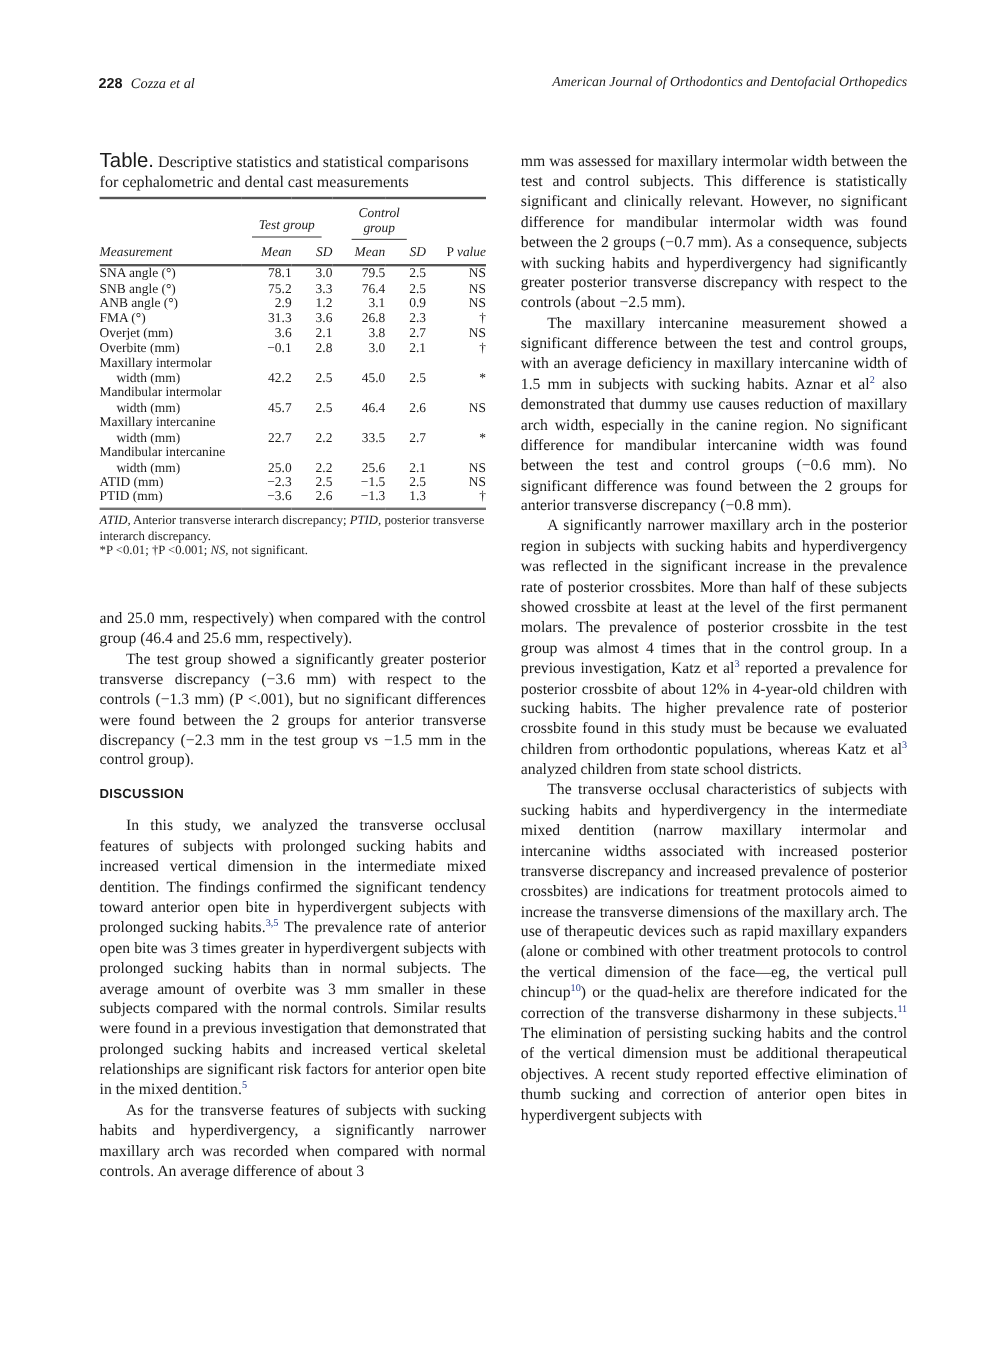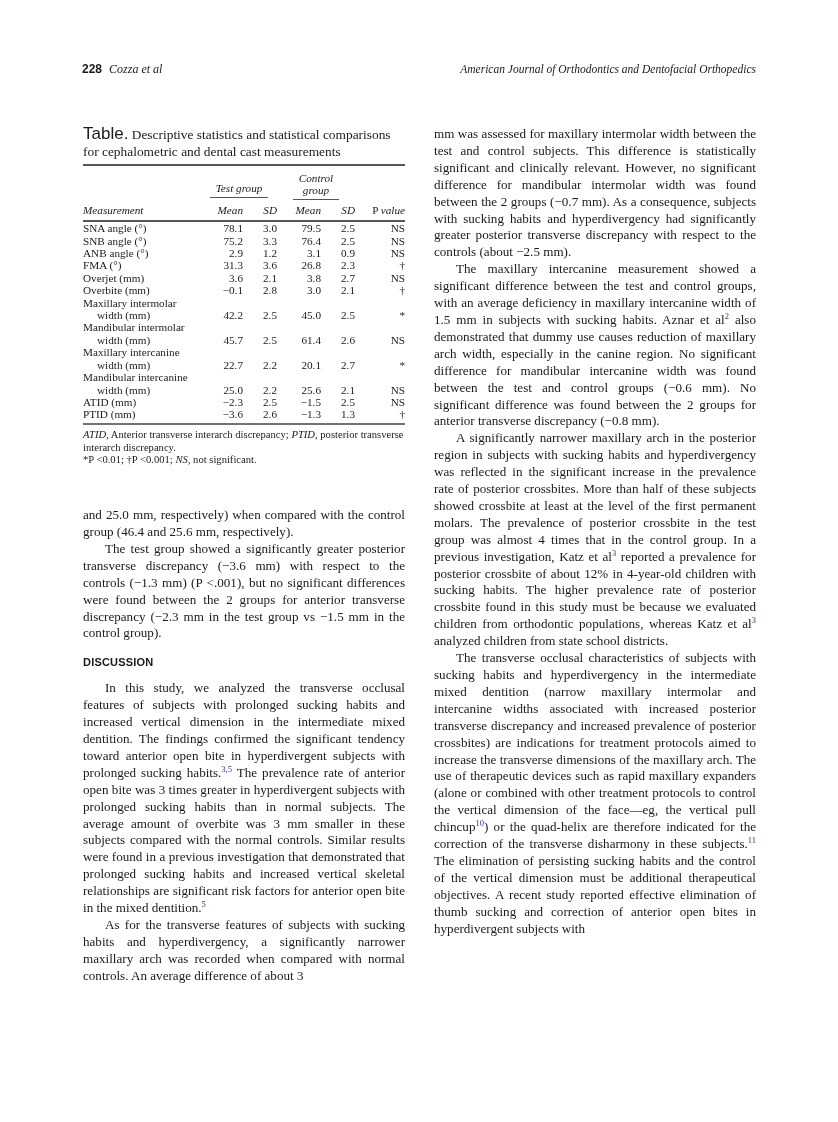--- a/index.html
+++ b/index.html
@@ -130,32 +130,32 @@
           <td class="num">2.5</td>
           <td class="pv">*</td>
         </tr>
         <tr>
           <td colspan="6">Mandibular intermolar</td>
         </tr>
         <tr>
           <td class="ind2">width (mm)</td>
           <td class="num">45.7</td>
           <td class="num">2.5</td>
-          <td class="num">61.4</td>
+          <td class="num">46.4</td>
           <td class="num">2.6</td>
           <td class="pv">NS</td>
         </tr>
         <tr>
           <td colspan="6">Maxillary intercanine</td>
         </tr>
         <tr>
           <td class="ind2">width (mm)</td>
           <td class="num">22.7</td>
           <td class="num">2.2</td>
-          <td class="num">20.1</td>
+          <td class="num">33.5</td>
           <td class="num">2.7</td>
           <td class="pv">*</td>
         </tr>
         <tr>
           <td colspan="6">Mandibular intercanine</td>
         </tr>
         <tr>
           <td class="ind2">width (mm)</td>
           <td class="num">25.0</td>
           <td class="num">2.2</td>

